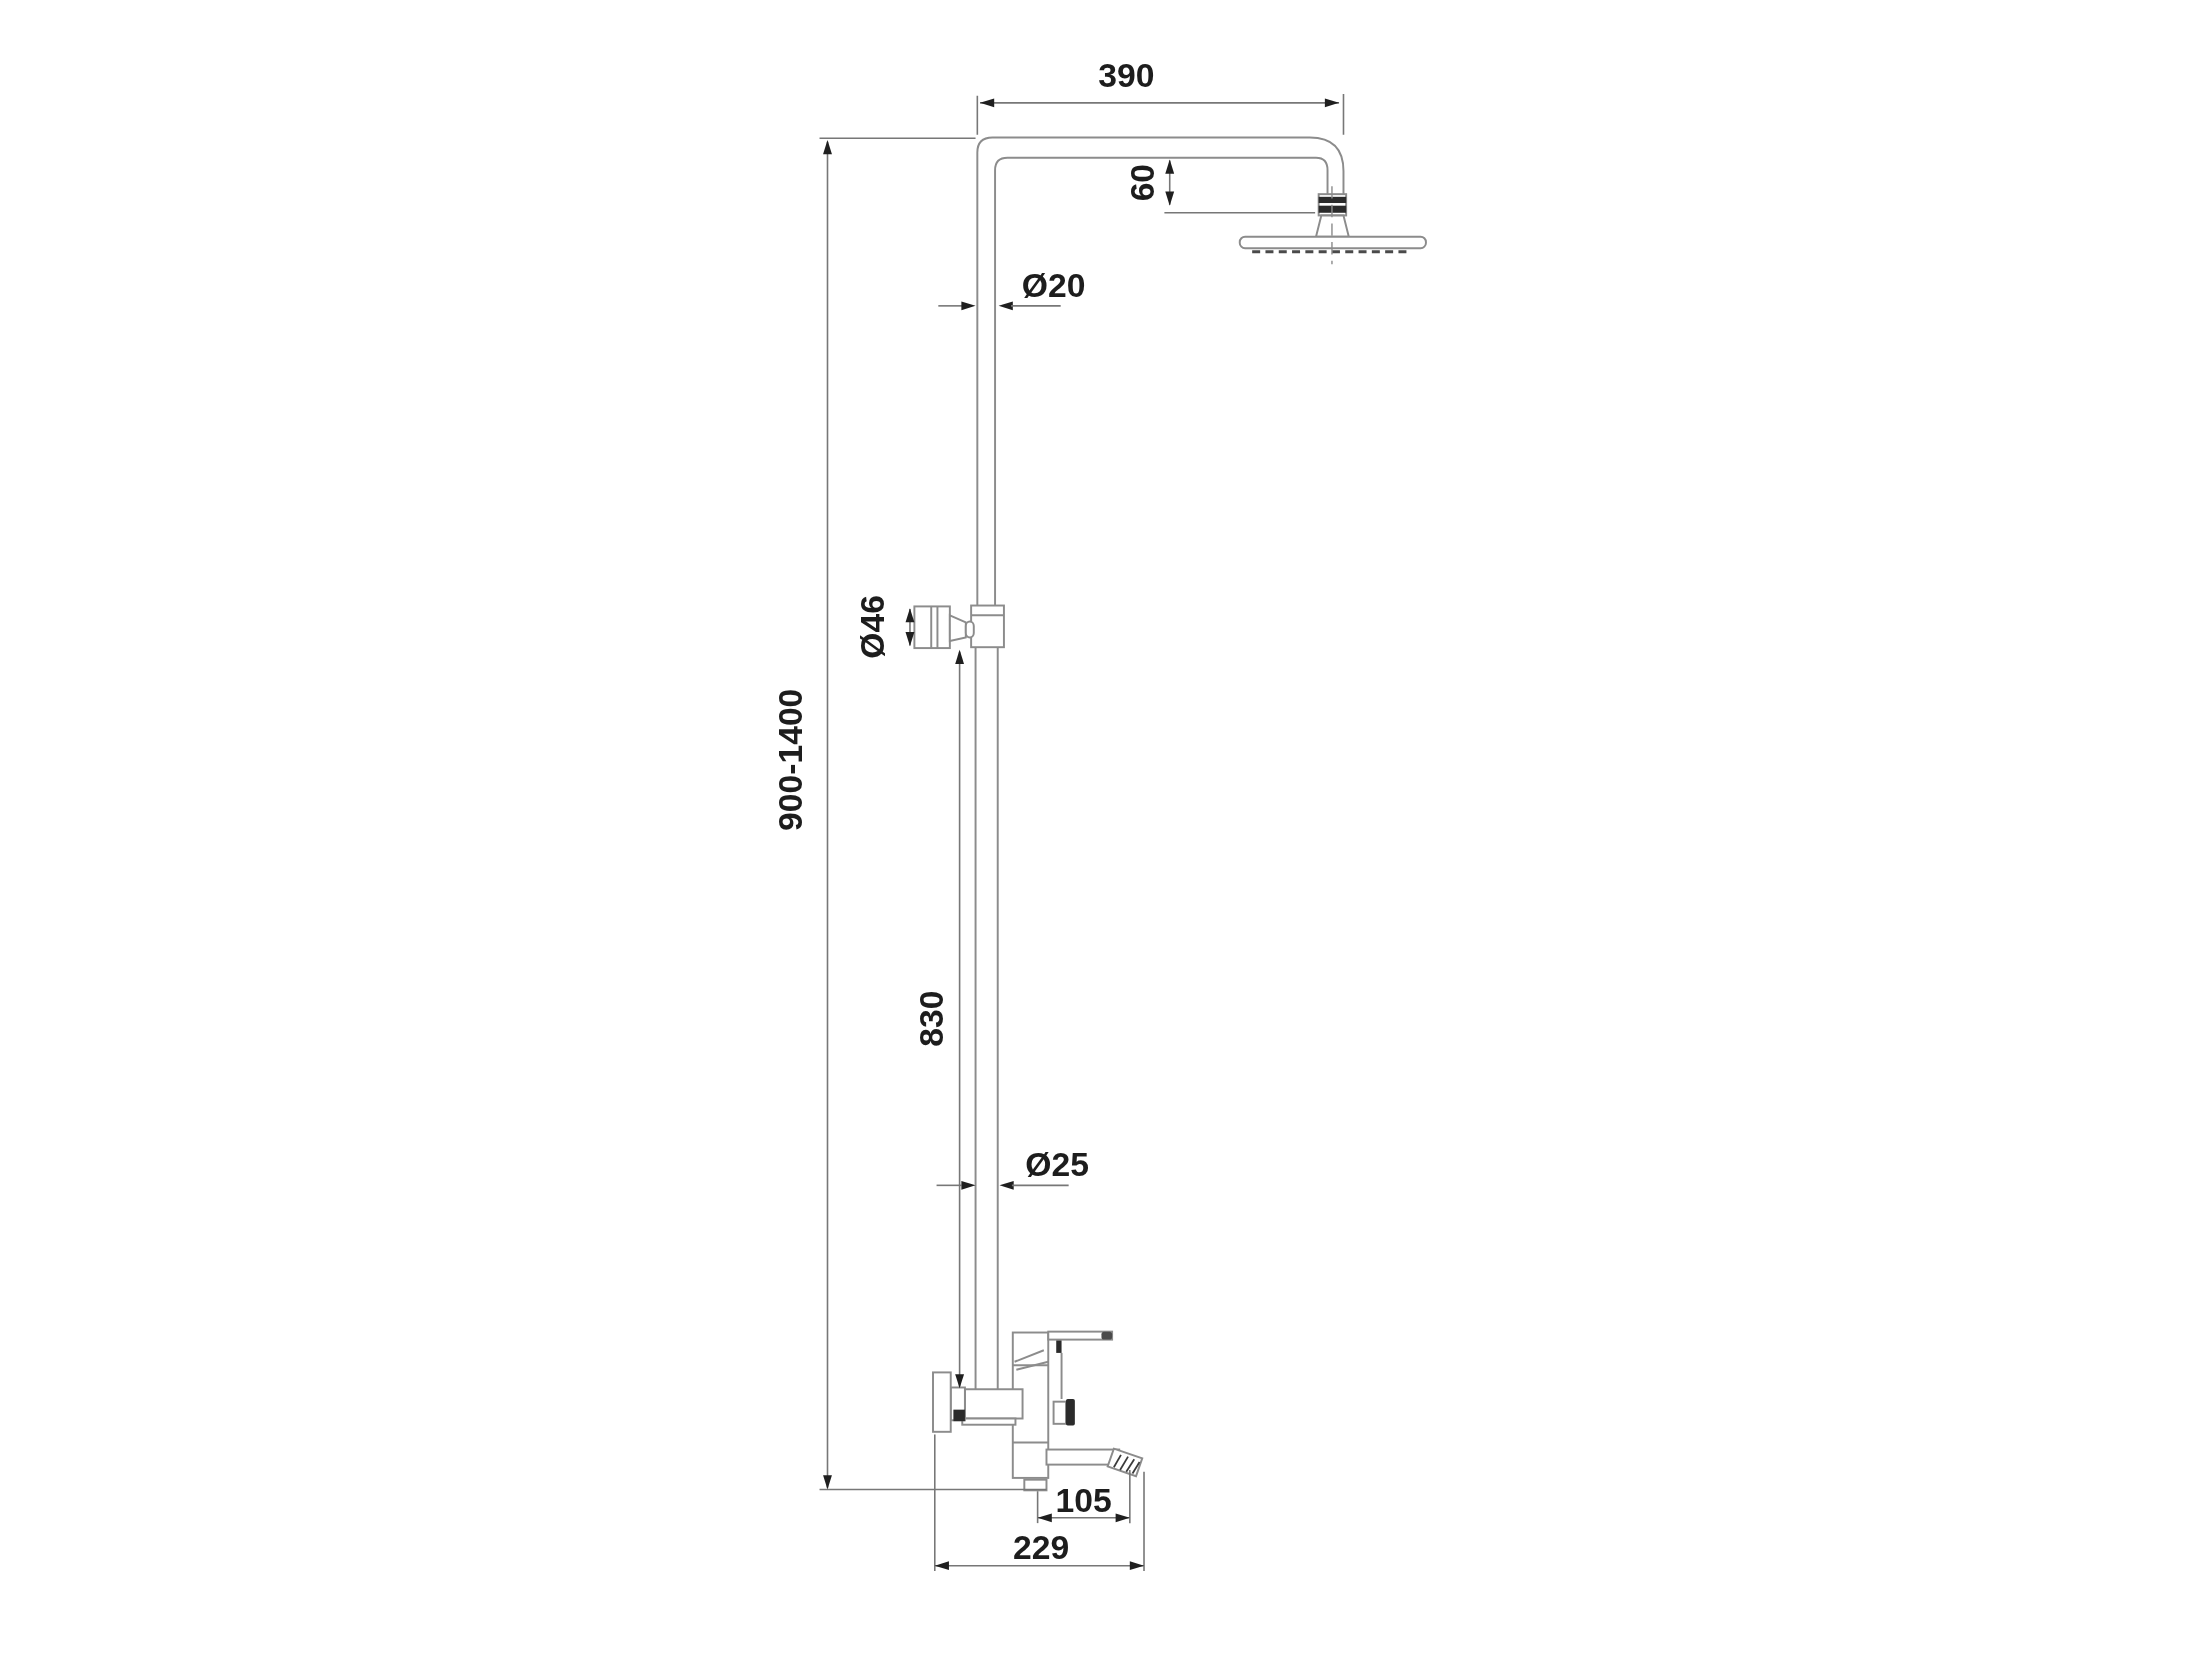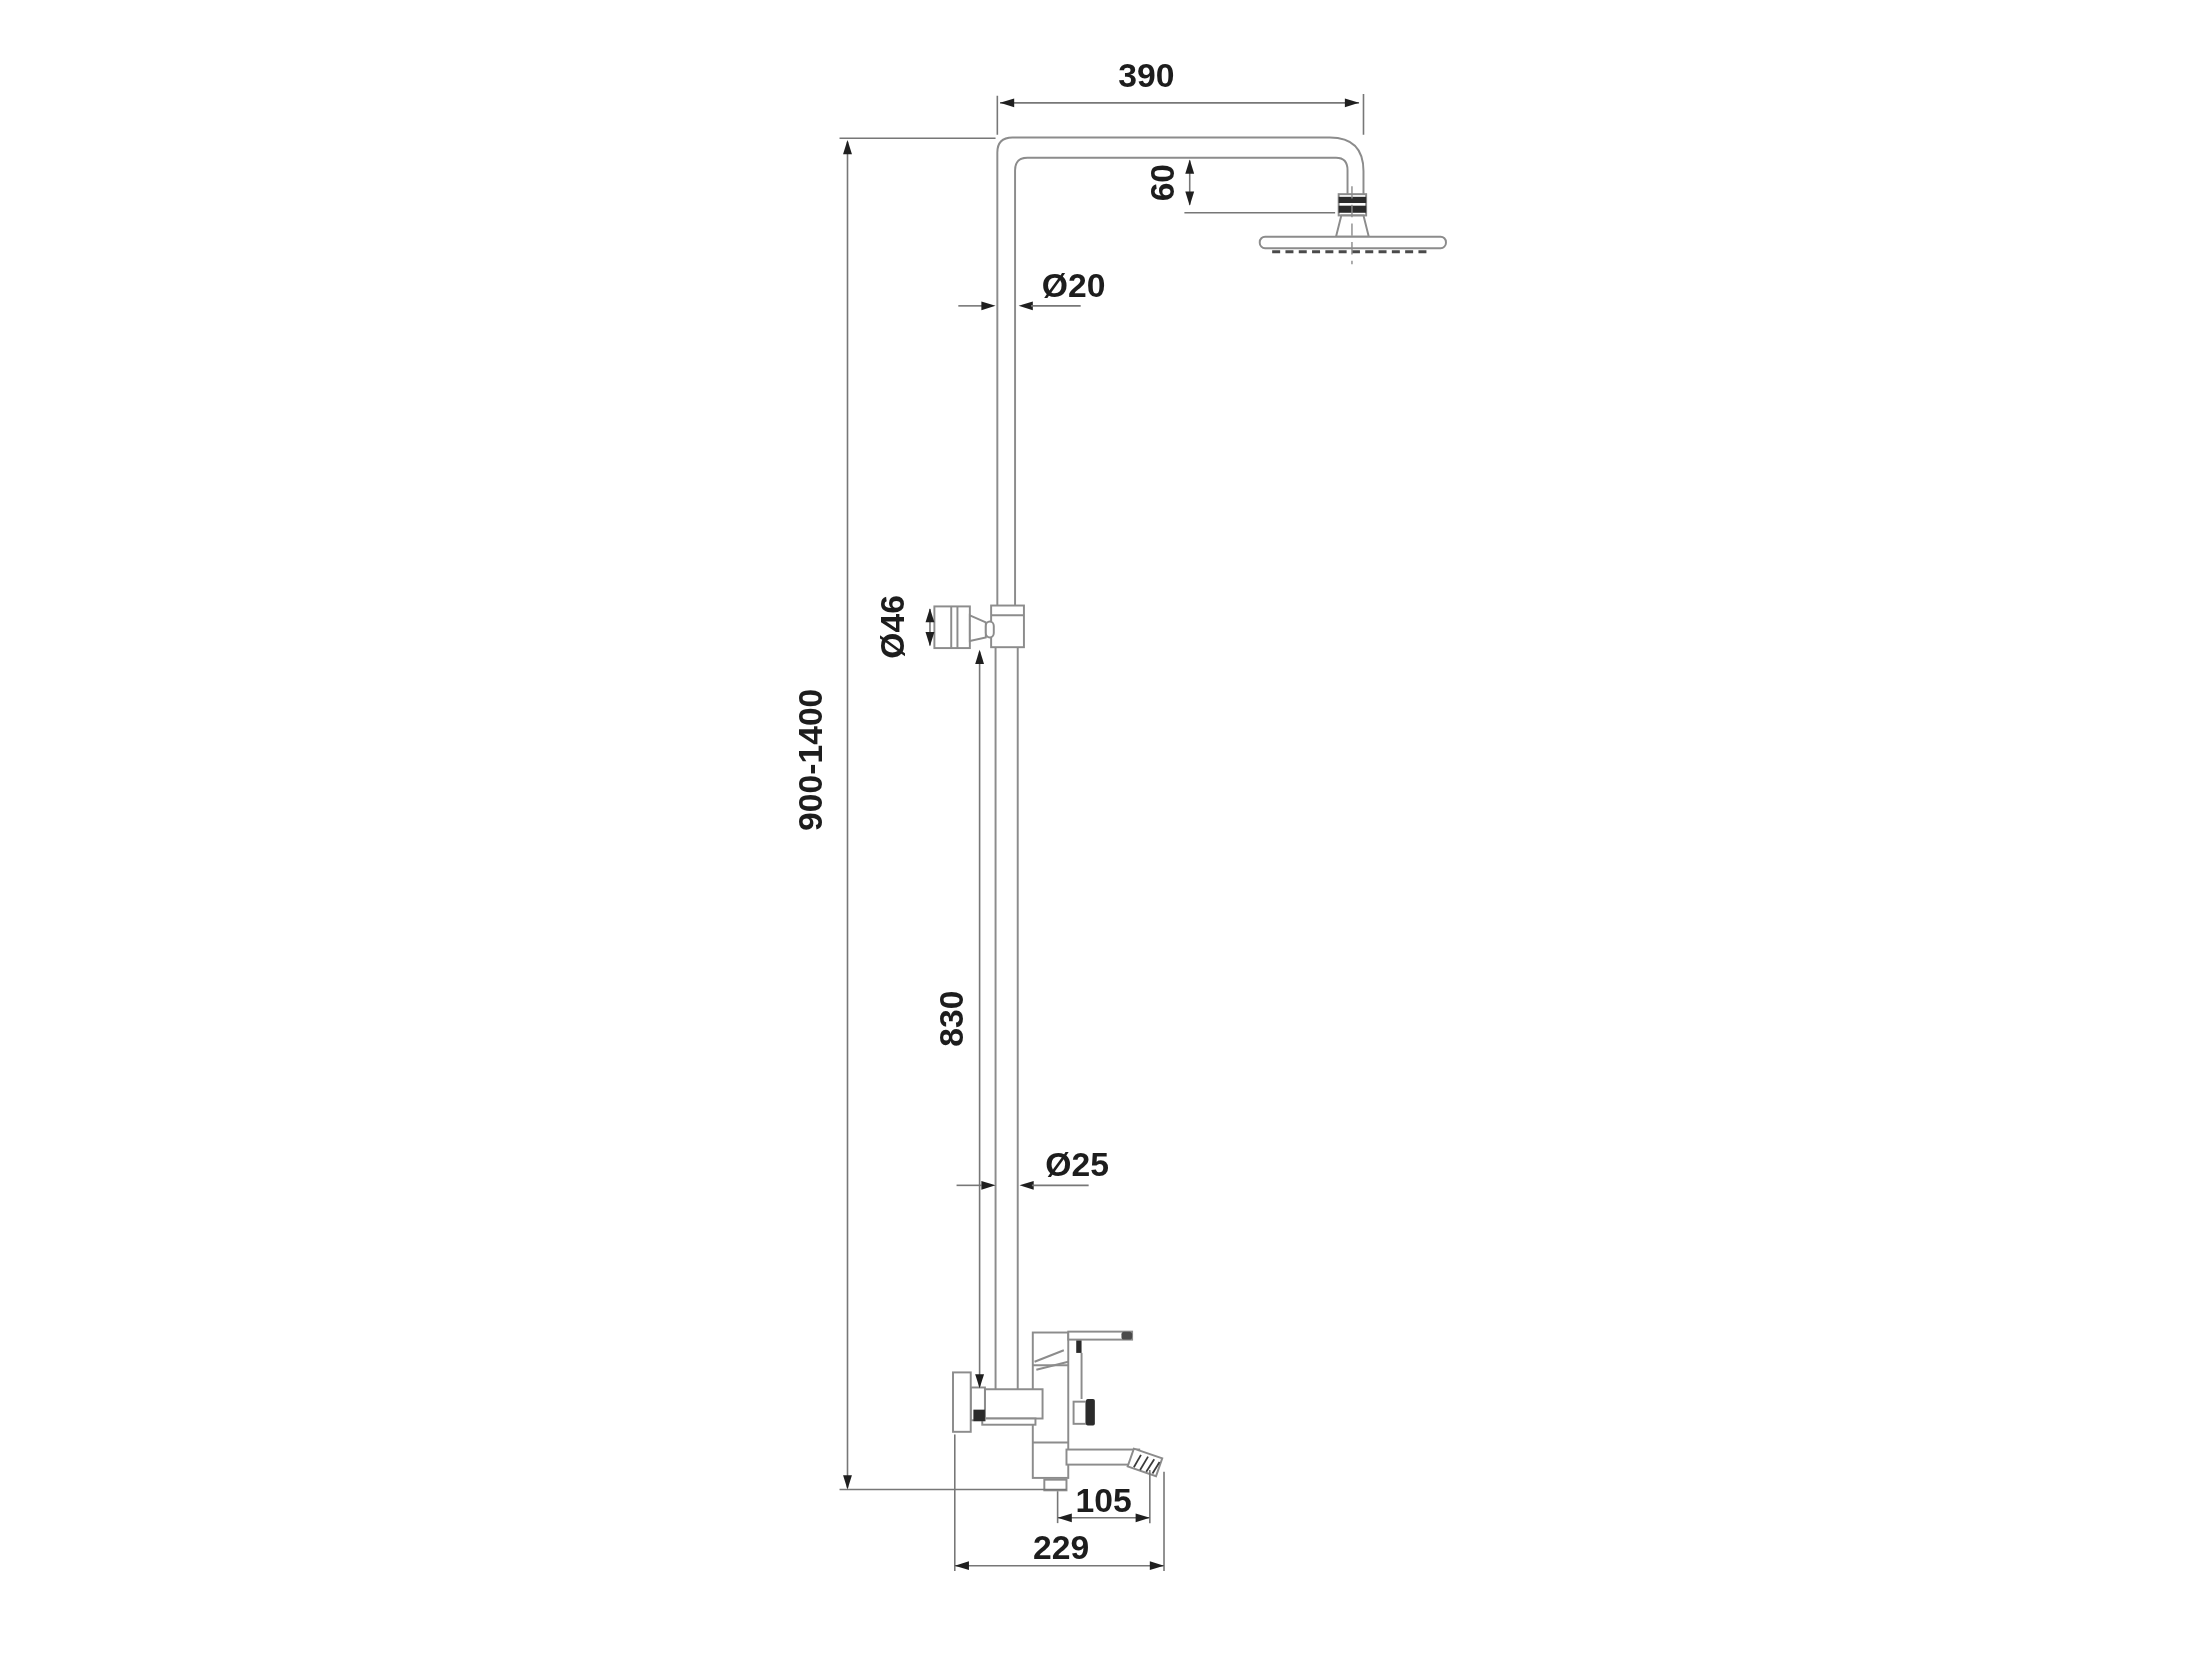--- a/index.html
+++ b/index.html
@@ -1,17 +1,17 @@
 <!DOCTYPE html>
 <html style="font-size:14px"><head>
 <meta charset="utf-8">
 <style>
   html,body{margin:0;padding:0;background:#ffffff;}
   .canvas{position:relative;width:2102px;height:1657px;background:#ffffff;overflow:hidden;
-          font-family:"Liberation Sans", sans-serif;margin-left:20px;}
+          font-family:"Liberation Sans", sans-serif;}
   svg{position:absolute;left:0;top:0;}
   .part{stroke:#8c8c8c;stroke-width:2.2;fill:none;}
   .partw{stroke:#8c8c8c;stroke-width:2.2;fill:#ffffff;}
   .dark{stroke:none;fill:#2b2b2b;}
   .dim{stroke:#777777;stroke-width:1.8;fill:none;}
   .arrow{fill:#1f1f1f;stroke:none;}
   .cline{stroke:#8c8c8c;stroke-width:1.6;fill:none;stroke-dasharray:14 7;}
   .perf{stroke:#4a4a4a;stroke-width:3.5;fill:none;stroke-dasharray:9 6;}
   .hatch{stroke:#3a3a3a;stroke-width:2;fill:none;}
   .dim-label{font-family:"Liberation Sans", sans-serif;font-weight:bold;font-size:38px;

